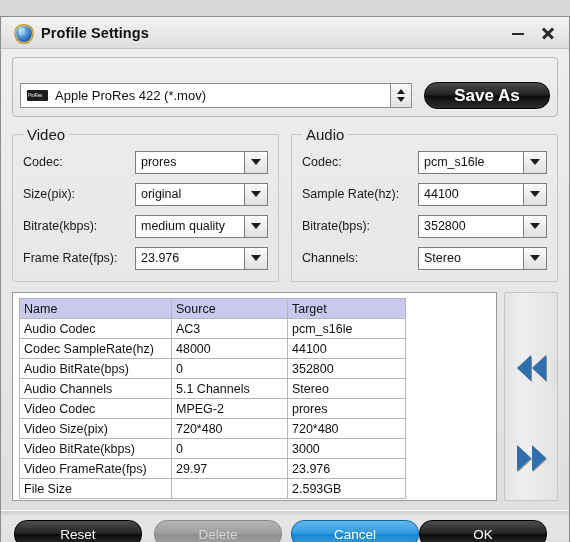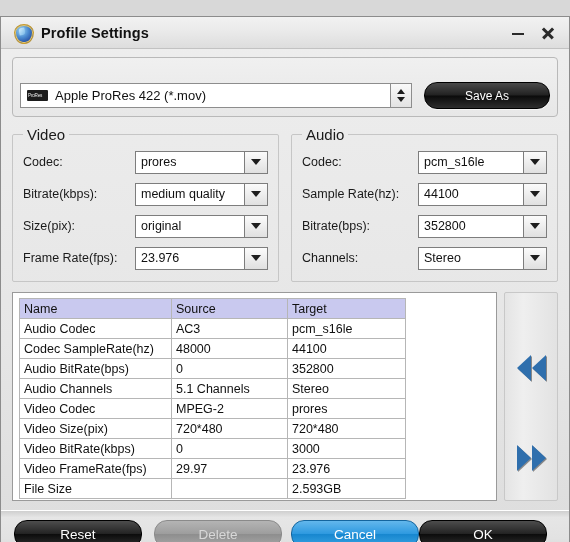--- a/index.html
+++ b/index.html
@@ -186,26 +186,27 @@
   .btn-pill {
     flex: 0 0 auto;
     margin-left: 12px;
     height: 25px;
     min-width: 96px;
     padding: 0 14px;
     border-radius: 13px;
     border: 1px solid #000;
     background: linear-gradient(to bottom, #4a4a4a 0%, #222 48%, #0b0b0b 52%, #2e2e2e 100%);
     color: #fff;
-    font-size: 12px;
+    font-size: 17px;
     display: flex;
     align-items: center;
     justify-content: center;
     cursor: default;
     box-shadow: 0 1px 0 rgba(255,255,255,.55);
+    font-weight: bold;
   }
 
   
   .groups {
     flex: 0 0 auto;
     display: flex;
     margin: 9px 11px 0 11px;
     gap: 0;
   }
   fieldset.group {
@@ -443,33 +444,33 @@
         <span class="field-label">Codec:</span>
         <div class="combo">
           <span class="combo-value">prores</span>
           <span class="combo-arrow">
               <span class="tri-down"></span>
             </span>
         </div>
       </div>
 
       <div class="field-row">
+        <span class="field-label">Size(pix):</span>
+        <div class="combo">
+          <span class="combo-value">original</span>
+          <span class="combo-arrow">
+              <span class="tri-down"></span>
+            </span>
+        </div>
+      </div>
+
+      <div class="field-row">
         <span class="field-label">Bitrate(kbps):</span>
         <div class="combo">
           <span class="combo-value">medium quality</span>
-          <span class="combo-arrow">
-              <span class="tri-down"></span>
-            </span>
-        </div>
-      </div>
-
-      <div class="field-row">
-        <span class="field-label">Size(pix):</span>
-        <div class="combo">
-          <span class="combo-value">original</span>
           <span class="combo-arrow">
               <span class="tri-down"></span>
             </span>
         </div>
       </div>
 
       <div class="field-row">
         <span class="field-label">Frame Rate(fps):</span>
         <div class="combo">
           <span class="combo-value">23.976</span>

